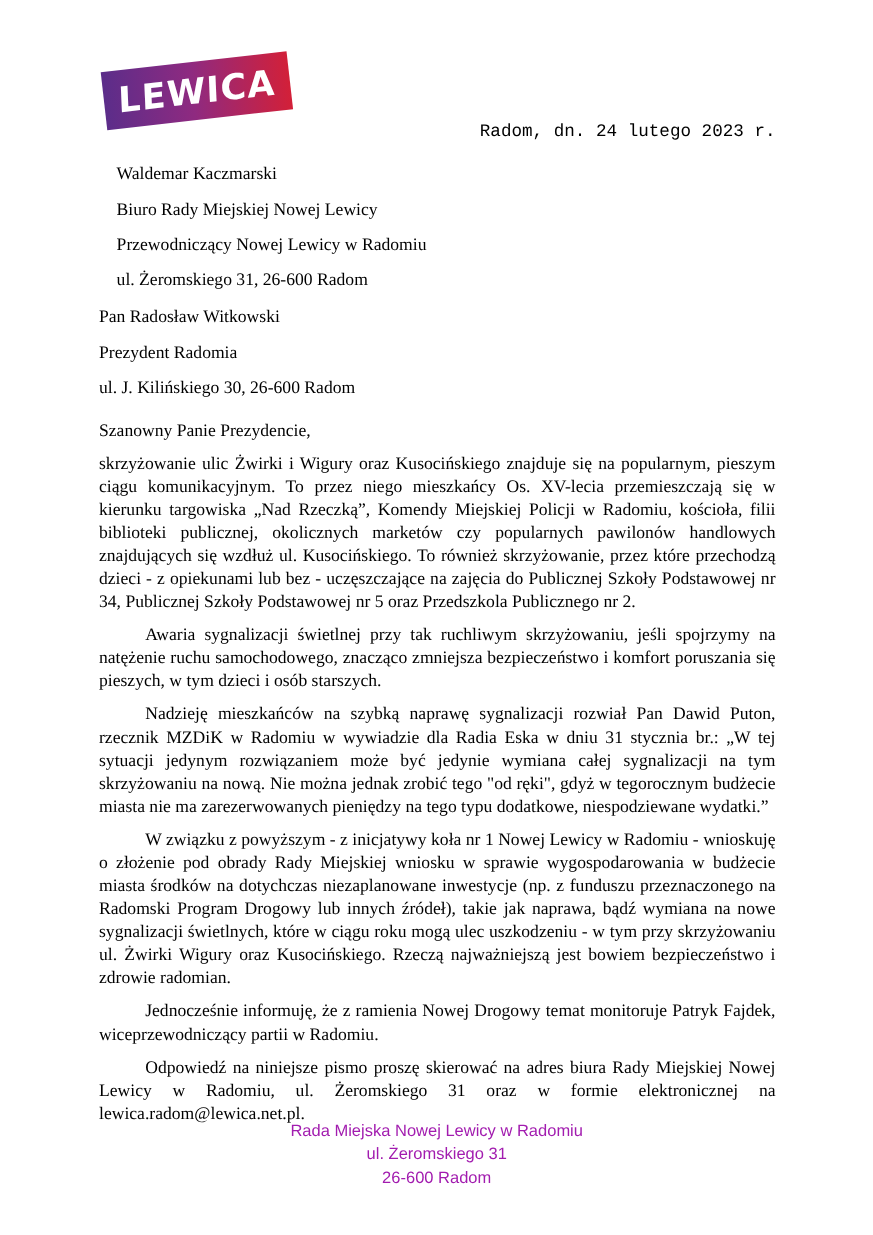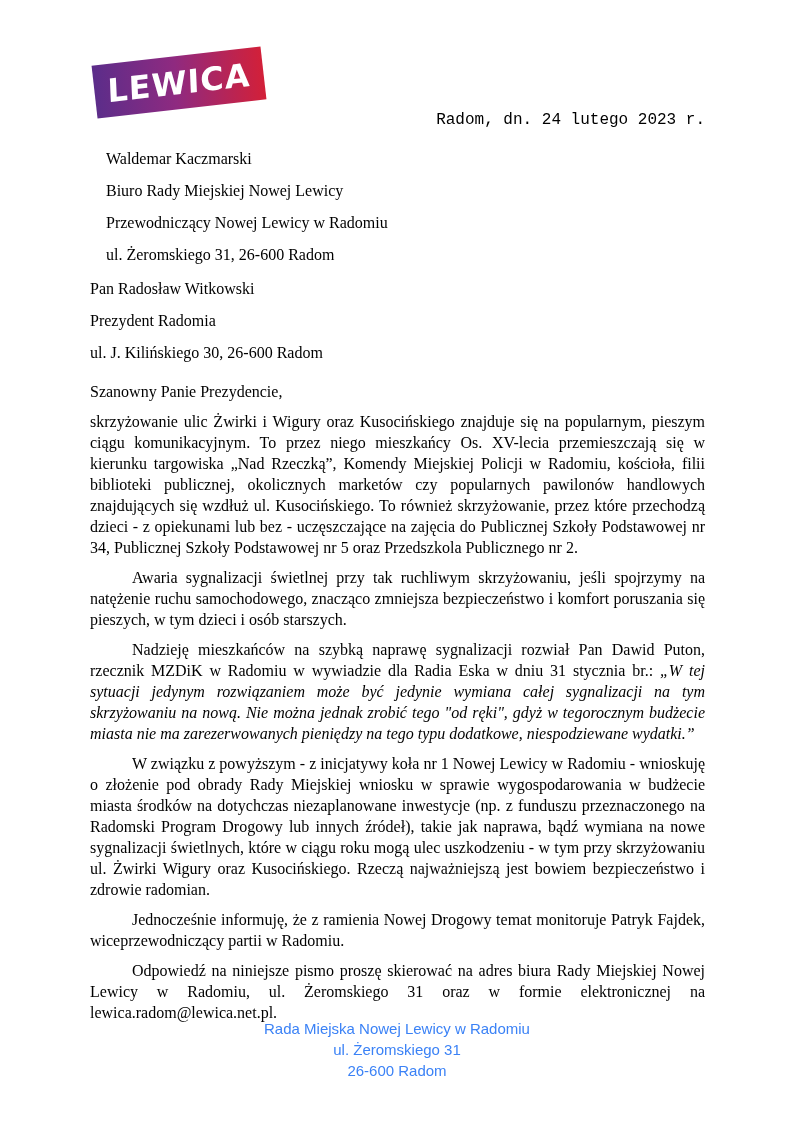--- a/index.html
+++ b/index.html
@@ -59,42 +59,42 @@
 
   
   .salutation { margin: 18px 0 9px 0; line-height: 21px; }
   .para {
     margin: 0 0 9px 0;
     line-height: 21px;
     text-align: justify;
     text-indent: 42px;
   }
   .para.no-indent { text-indent: 0; }
-  .quote-italic { font-style: italic; }
+  .quote-italic { }
 
   
   .closing {
     position: absolute;
     left: 90px;
     right: 89px;
     top: 950px;
     text-align: right;
   }
   .closing p { margin: 0 0 13px 0; line-height: 21px; }
 
   
   .footer {
     position: absolute;
     left: 0;
     right: 0;
     top: 1018px;
     text-align: center;
     font-family: "Liberation Sans", "DejaVu Sans", sans-serif;
     font-size: 15px;
-    color: #3b82f6;
+    color: #a21caf;
   }
   .footer p { margin: 0; line-height: 21px; }
 </style>
 </head>
 <body>
 
 <div class="page">
 
   <div class="letterhead">
     <div class="logo">

